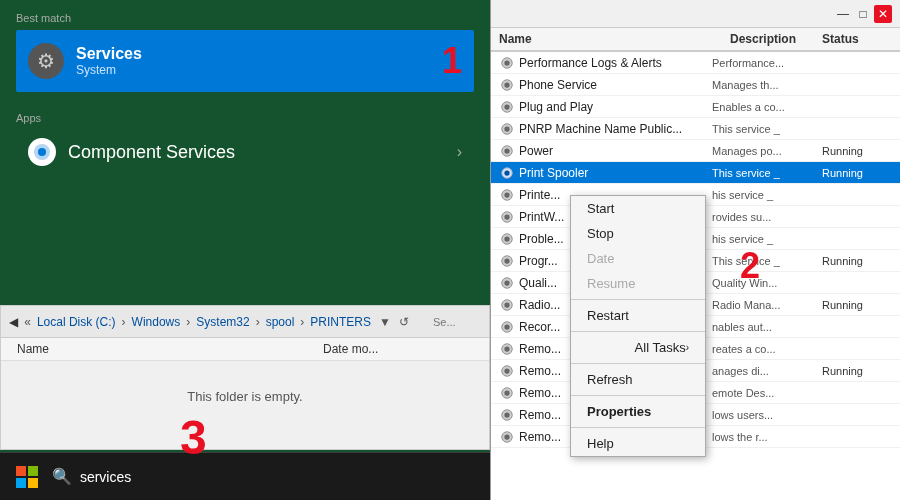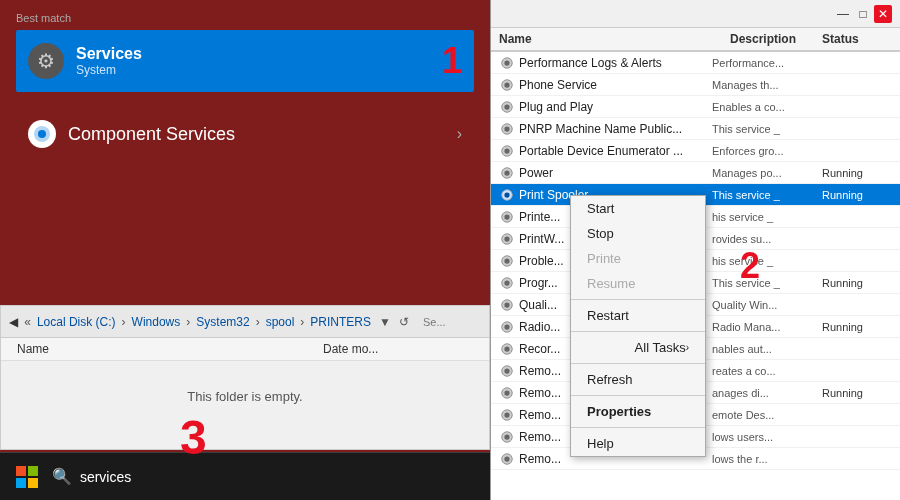--- a/index.html
+++ b/index.html
@@ -4,21 +4,21 @@
   <style>
     * { margin: 0; padding: 0; box-sizing: border-box; }
     body { width: 900px; height: 500px; overflow: hidden; font-family: 'Segoe UI', Arial, sans-serif; background: #1e1e1e; position: relative; }
 
     
     .start-menu {
       position: absolute;
       left: 0; top: 0;
       width: 490px;
       height: 500px;
-      background: #7f1d1d;
+      background: #14532d;
       color: #fff;
     }
 
     .best-match-section {
       padding: 12px 16px 8px;
     }
 
     .section-label {
       font-size: 11px;
       color: #aaa;
@@ -381,20 +381,21 @@
       <div class="gear-icon">⚙</div>
       <div class="best-match-text">
         <div class="title">Services</div>
         <div class="subtitle">System</div>
       </div>
       <div class="number-badge">1</div>
     </div>
   </div>
 
   <div class="apps-section">
+    <div class="section-label">Apps</div>
     <div class="apps-item">
       <div class="component-icon">
         <svg width="18" height="18" viewBox="0 0 18 18">
           <circle cx="9" cy="9" r="8" fill="#0078d7" opacity="0.3"></circle>
           <circle cx="9" cy="9" r="4" fill="#0078d7"></circle>
         </svg>
       </div>
       <div class="item-label">Component Services</div>
       <div class="arrow">›</div>
     </div>
@@ -422,21 +423,21 @@
     <span class="breadcrumb-sep">›</span>
     <span class="breadcrumb-part">Windows</span>
     <span class="breadcrumb-sep">›</span>
     <span class="breadcrumb-part">System32</span>
     <span class="breadcrumb-sep">›</span>
     <span class="breadcrumb-part">spool</span>
     <span class="breadcrumb-sep">›</span>
     <span class="breadcrumb-part">PRINTERS</span>
     <span style="margin-left:4px;color:#555;">▼</span>
     <span style="margin-left:4px;color:#555;">↺</span>
-    <span style="margin-left:10px;color:#777;font-size:11px;">Se...</span>
+    <span style="margin-left:20px;color:#777;font-size:11px;">Se...</span>
   </div>
   <div class="file-list-header">
     <span class="col-name">Name</span>
     <span class="col-date">Date mo...</span>
   </div>
   <div class="file-list-empty">This folder is empty.</div>
 </div>
 
 <div class="number-3">3</div>
 
@@ -498,31 +499,20 @@
         <span class="service-desc">This service _</span>
         <span class="service-status"></span>
       </div>
       <div class="service-row">
         <div class="service-icon">
           <svg class="svc-gear" viewBox="0 0 16 16" width="14" height="14">
             <circle cx="8" cy="8" r="6" fill="#ccc" stroke="#888" stroke-width="1"></circle>
             <circle cx="8" cy="8" r="3" fill="#666"></circle>
           </svg>
         </div>
-        <span class="service-name">Portable Device Enumerator ...</span>
-        <span class="service-desc">Enforces gro...</span>
-        <span class="service-status"></span>
-      </div>
-      <div class="service-row">
-        <div class="service-icon">
-          <svg class="svc-gear" viewBox="0 0 16 16" width="14" height="14">
-            <circle cx="8" cy="8" r="6" fill="#ccc" stroke="#888" stroke-width="1"></circle>
-            <circle cx="8" cy="8" r="3" fill="#666"></circle>
-          </svg>
-        </div>
         <span class="service-name">Power</span>
         <span class="service-desc">Manages po...</span>
         <span class="service-status">Running</span>
       </div>
       <div class="service-row selected">
         <div class="service-icon">
           <svg class="svc-gear" viewBox="0 0 16 16" width="14" height="14">
             <circle cx="8" cy="8" r="6" fill="#cce0ff" stroke="#aaa" stroke-width="1"></circle>
             <circle cx="8" cy="8" r="3" fill="#0050a0"></circle>
           </svg>
@@ -662,21 +652,21 @@
         <span class="service-name">Remo...</span>
         <span class="service-desc">lows the r...</span>
         <span class="service-status"></span>
       </div>
     </div>
 </div>
 
 <div class="context-menu" id="context-menu">
 <div class="ctx-item">Start</div>
     <div class="ctx-item">Stop</div>
-    <div class="ctx-item disabled">Printe</div>
+    <div class="ctx-item disabled">Date</div>
     <div class="ctx-item disabled">Resume</div>
     <div class="ctx-divider"></div>
     <div class="ctx-item">Restart</div>
     <div class="ctx-divider"></div>
     <div class="ctx-item ctx-item-with-arrow">
       <span>All Tasks</span>
       <span class="ctx-arrow">›</span>
     </div>
     <div class="ctx-divider"></div>
     <div class="ctx-item">Refresh</div>

